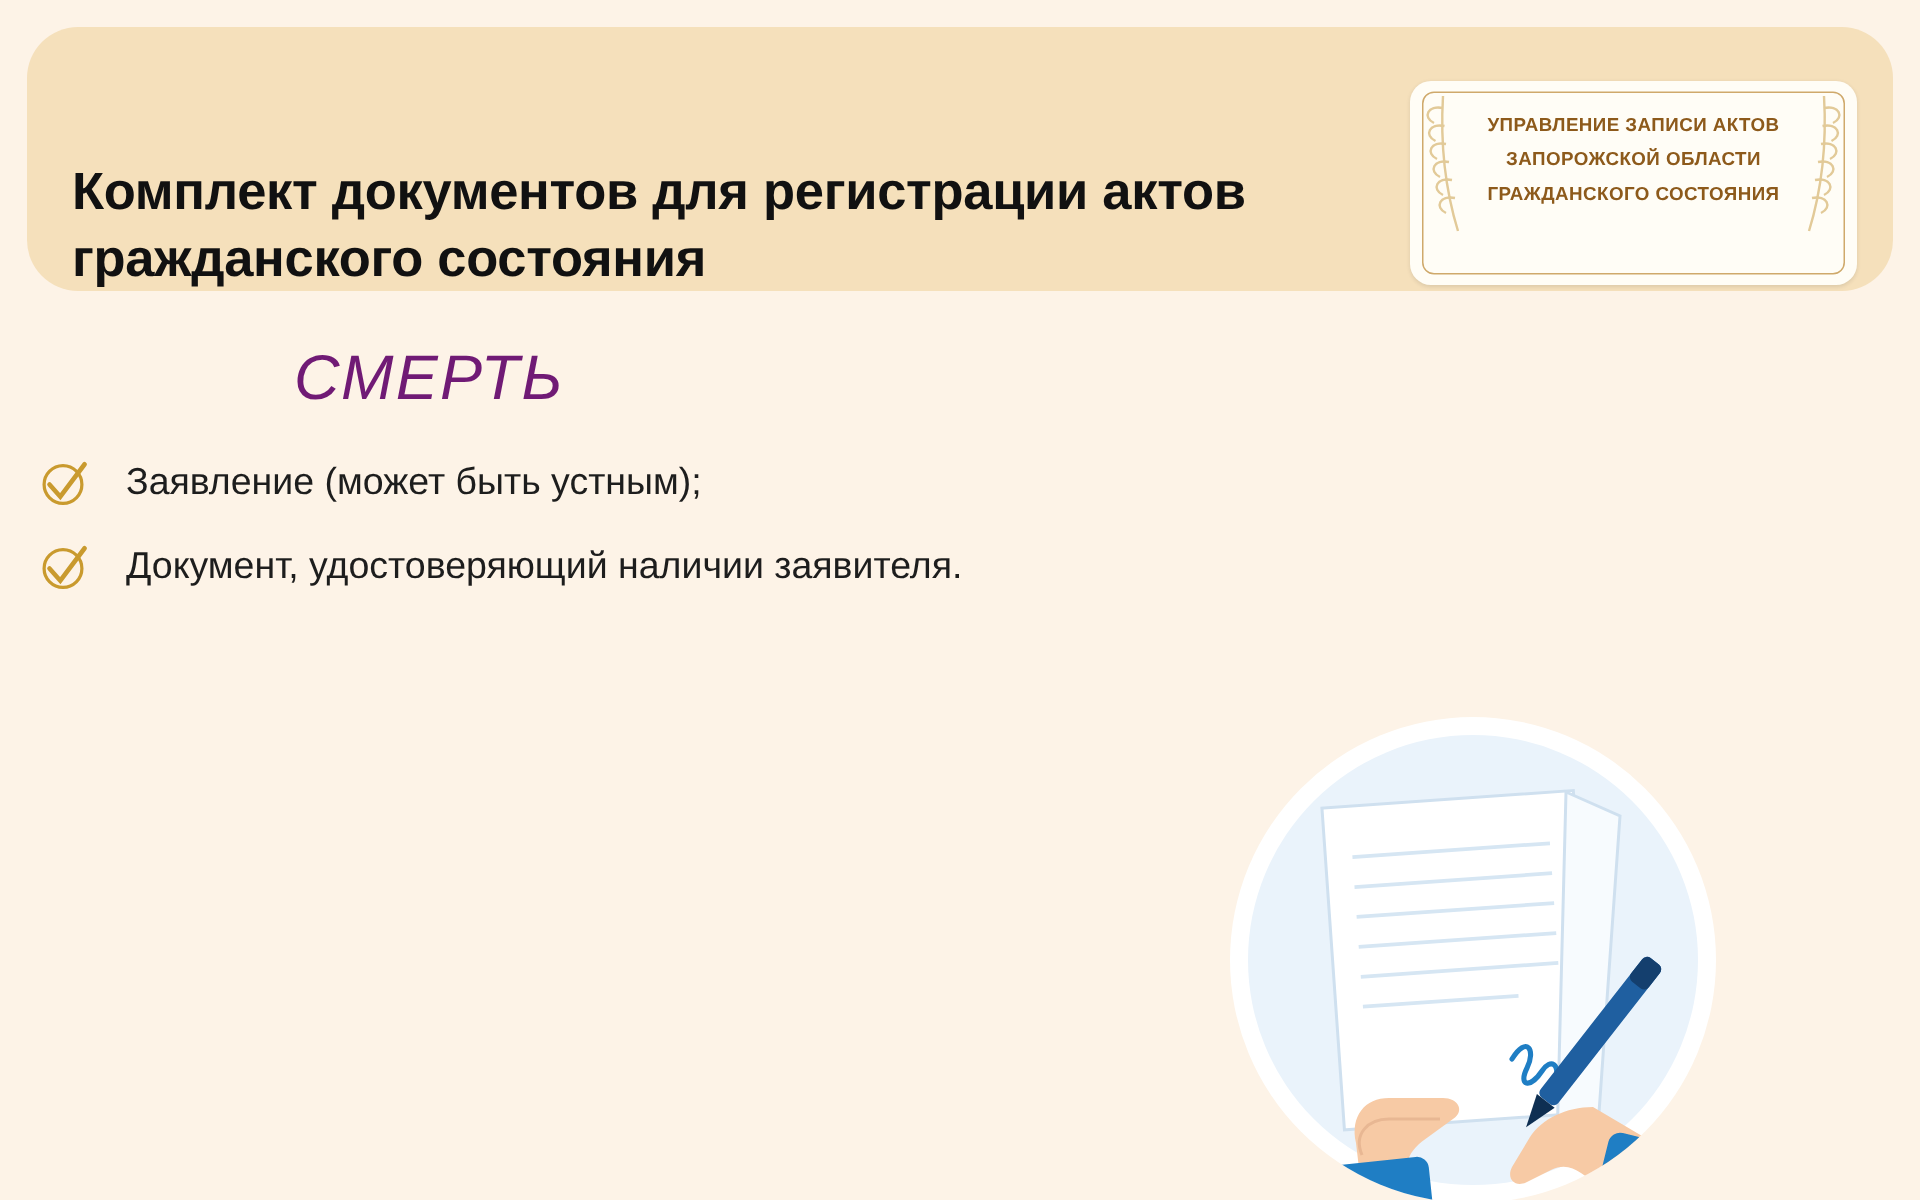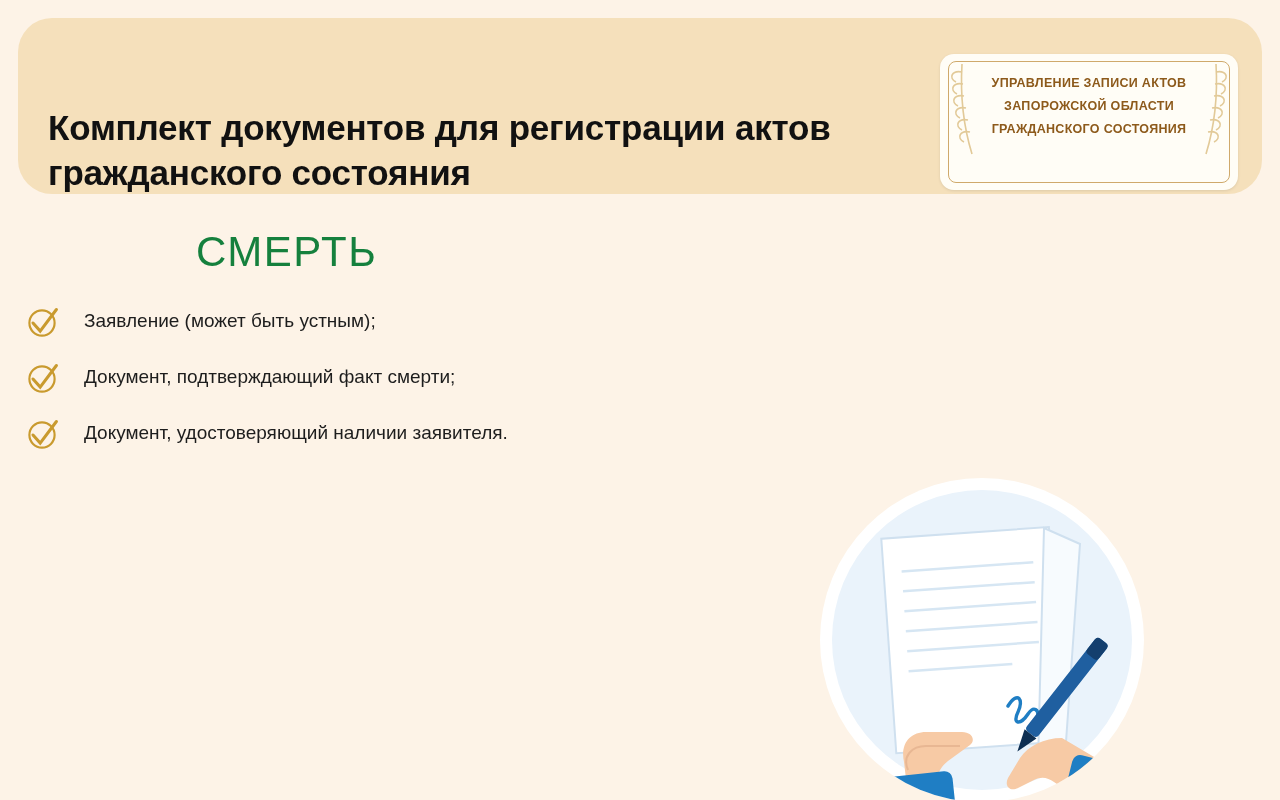--- a/index.html
+++ b/index.html
@@ -82,44 +82,45 @@
   }
   .wheat.left { left: 2px; }
   .wheat.right { right: 2px; }
 
   
   .section-title {
     position: absolute;
     left: 196px;
     top: 228px;
     font-size: 42px;
-    color: #15803d;
+    color: #701a75;
     letter-spacing: 1.5px;
     font-weight: normal;
+    font-style: italic;
   }
 
   
   .checklist {
     position: absolute;
     left: 24px;
     top: 303px;
     width: 1040px;
   }
   .check-item {
     display: flex;
     align-items: flex-start;
     height: 56px;
   }
   .check-icon {
     width: 38px;
     flex: 0 0 38px;
     margin-top: 2px;
   }
   .check-label {
-    font-size: 19px;
+    font-size: 25px;
     color: #1d1d1d;
     line-height: 30px;
     margin-top: 3px;
     margin-left: 22px;
     white-space: nowrap;
   }
 
   
   .illustration {
     position: absolute;
@@ -177,29 +178,20 @@
   <div class="check-item">
     <span class="check-icon">
       <svg viewBox="0 0 40 40" width="36" height="36">
         <circle cx="20" cy="20" r="14" fill="none" stroke="#c99a2e" stroke-width="2.4"></circle>
         <path d="M10 20 L18 29 L36 5" fill="none" stroke="#c99a2e" stroke-width="3.4" stroke-linecap="round"></path>
       </svg>
     </span>
     <span class="check-label">Заявление (может быть устным);</span>
   </div>
 
-  <div class="check-item">
-    <span class="check-icon">
-      <svg viewBox="0 0 40 40" width="36" height="36">
-        <circle cx="20" cy="20" r="14" fill="none" stroke="#c99a2e" stroke-width="2.4"></circle>
-        <path d="M10 20 L18 29 L36 5" fill="none" stroke="#c99a2e" stroke-width="3.4" stroke-linecap="round"></path>
-      </svg>
-    </span>
-    <span class="check-label">Документ, подтверждающий факт смерти;</span>
-  </div>
 
 
   <div class="check-item">
     <span class="check-icon">
       <svg viewBox="0 0 40 40" width="36" height="36">
         <circle cx="20" cy="20" r="14" fill="none" stroke="#c99a2e" stroke-width="2.4"></circle>
         <path d="M10 20 L18 29 L36 5" fill="none" stroke="#c99a2e" stroke-width="3.4" stroke-linecap="round"></path>
       </svg>
     </span>
     <span class="check-label">Документ, удостоверяющий наличии заявителя.</span>

